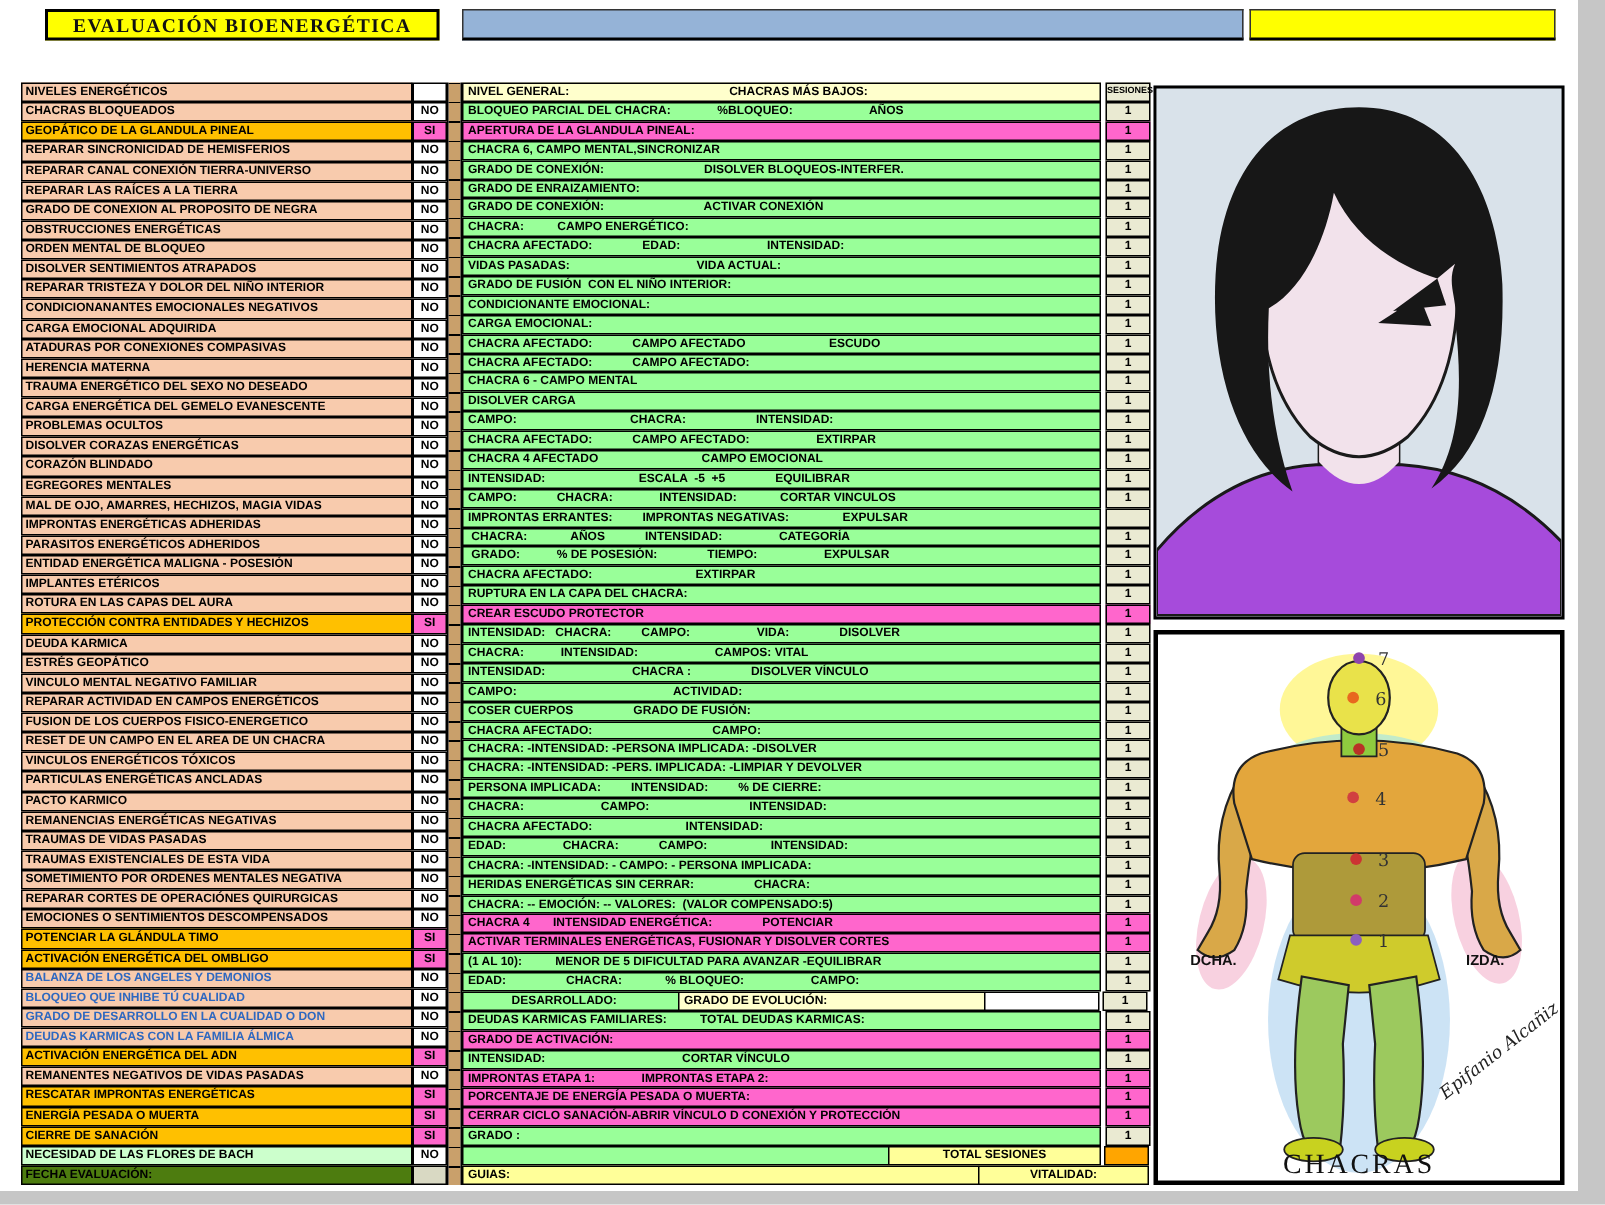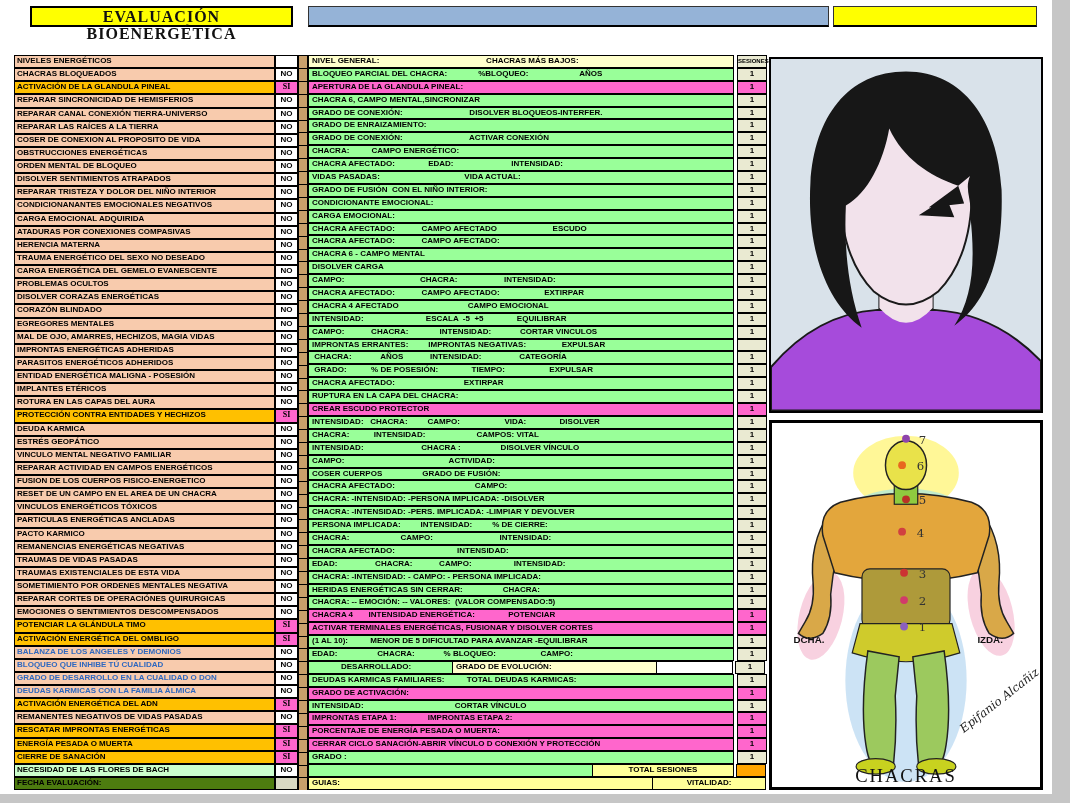--- a/index.html
+++ b/index.html
@@ -8,21 +8,21 @@
     background:#C6C6C6;
     font-family:"Liberation Sans",sans-serif;
     -webkit-font-smoothing:none;
   }
   #sheet{position:absolute;left:0;top:0;width:1052px;height:794px;background:#FFFFFF;}
 
   
   .title-box{
     position:absolute;left:30px;top:6px;width:263px;height:21px;
     background:#FFFF00;border:2px solid #000;box-sizing:border-box;
-    font-family:"Liberation Serif",serif;font-weight:bold;font-size:16px;
+    font-family:"Liberation Serif",serif;font-weight:bold;font-size:13px;
     text-align:center;line-height:17px;letter-spacing:1px;color:#111;
   }
   .blue-bar{
     position:absolute;left:308px;top:6px;width:521px;height:21px;
     background:#95B3D7;border:1px solid #333;border-bottom:2px solid #000;box-sizing:border-box;
   }
   .yellow-bar{
     position:absolute;left:833px;top:6px;width:204px;height:21px;
     background:#FFFF00;border:1px solid #333;border-bottom:2px solid #000;box-sizing:border-box;
   }
@@ -34,41 +34,41 @@
     white-space:nowrap;overflow:hidden;
   }
 
   
   #left-col{position:absolute;left:14px;top:55px;width:284px;height:735px;display:flex;flex-direction:column;border-radius:27px;}
   #sep-strip{
     position:absolute;left:298px;top:55px;width:10px;height:735px;
     background:repeating-linear-gradient(to bottom,#000 0 1px,#C9A06B 1px 12.9px);
     border-left:1px solid #000;border-right:1px solid #000;box-sizing:border-box;
   }
-  #mid-col{position:absolute;left:308px;top:55px;width:459px;height:735px;display:flex;flex-direction:column;}
+  #mid-col{position:absolute;left:308px;top:55px;width:459px;height:735px;display:flex;flex-direction:column;justify-content:center;}
   *{box-sizing:border-box;}
 
   .lrow{display:flex;flex:1 1 0;min-height:0;}
   .llab{
     flex:1;border:1px solid #000;padding-left:2px;
     font-size:8px;font-weight:bold;line-height:10.5px;
     white-space:nowrap;overflow:hidden;color:#000;
   }
   .lval{
     width:24px;border:1px solid #000;border-left:2px solid #000;margin-left:-1px;
     font-size:8px;font-weight:bold;text-align:center;line-height:10.5px;background:#fff;color:#000;
   }
   .lrow.header .llab{background:#F8CBAD;}
   .lrow.peach  .llab{background:#F8CBAD;}
   .lrow.amber  .llab{background:#FFC000;}
   .lrow.blue   .llab{background:#F8CBAD;color:#2E68C0;}
   .lrow.mint   .llab{background:#CCFFCC;}
   .lrow.fecha  .llab{background:#4d7c0f;}
   .lrow.guia   .llab{background:#F8CBAD;}
-  .v-si{background:#FF66CC !important;font-family:Liberation Serif, serif;}
+  .v-si{background:#FF66CC !important;}
   .v-no{background:#FFFFFF !important;}
   .v-gray{background:#D9D9C3 !important;}
   .v-empty{background:#FFFFFF !important;}
 
   .mrow{display:flex;flex:1 1 0;min-height:0;}
   .mtext{
     flex:1;border:1px solid #000;padding-left:3px;
     font-size:8px;font-weight:bold;line-height:10.5px;
     white-space:pre;overflow:hidden;color:#000;
   }
@@ -111,37 +111,37 @@
   <div id="left-col">
       <div class="lrow header">
         <div class="llab">NIVELES ENERGÉTICOS</div>
         <div class="lval v-empty"></div>
       </div>
       <div class="lrow peach">
         <div class="llab">CHACRAS BLOQUEADOS</div>
         <div class="lval v-no">NO</div>
       </div>
       <div class="lrow amber">
-        <div class="llab">ACTIVACIÓN DE LA GLANDULA PINEAL</div>
+        <div class="llab">GEOPÁTICO DE LA GLANDULA PINEAL</div>
         <div class="lval v-si">SI</div>
       </div>
       <div class="lrow peach">
         <div class="llab">REPARAR SINCRONICIDAD DE HEMISFERIOS</div>
         <div class="lval v-no">NO</div>
       </div>
       <div class="lrow peach">
         <div class="llab">REPARAR CANAL CONEXIÓN TIERRA-UNIVERSO</div>
         <div class="lval v-no">NO</div>
       </div>
       <div class="lrow peach">
         <div class="llab">REPARAR LAS RAÍCES A LA TIERRA</div>
         <div class="lval v-no">NO</div>
       </div>
       <div class="lrow peach">
-        <div class="llab">COSER DE CONEXION AL PROPOSITO DE VIDA</div>
+        <div class="llab">GRADO DE CONEXION AL PROPOSITO DE NEGRA</div>
         <div class="lval v-no">NO</div>
       </div>
       <div class="lrow peach">
         <div class="llab">OBSTRUCCIONES ENERGÉTICAS</div>
         <div class="lval v-no">NO</div>
       </div>
       <div class="lrow peach">
         <div class="llab">ORDEN MENTAL DE BLOQUEO</div>
         <div class="lval v-no">NO</div>
       </div>

